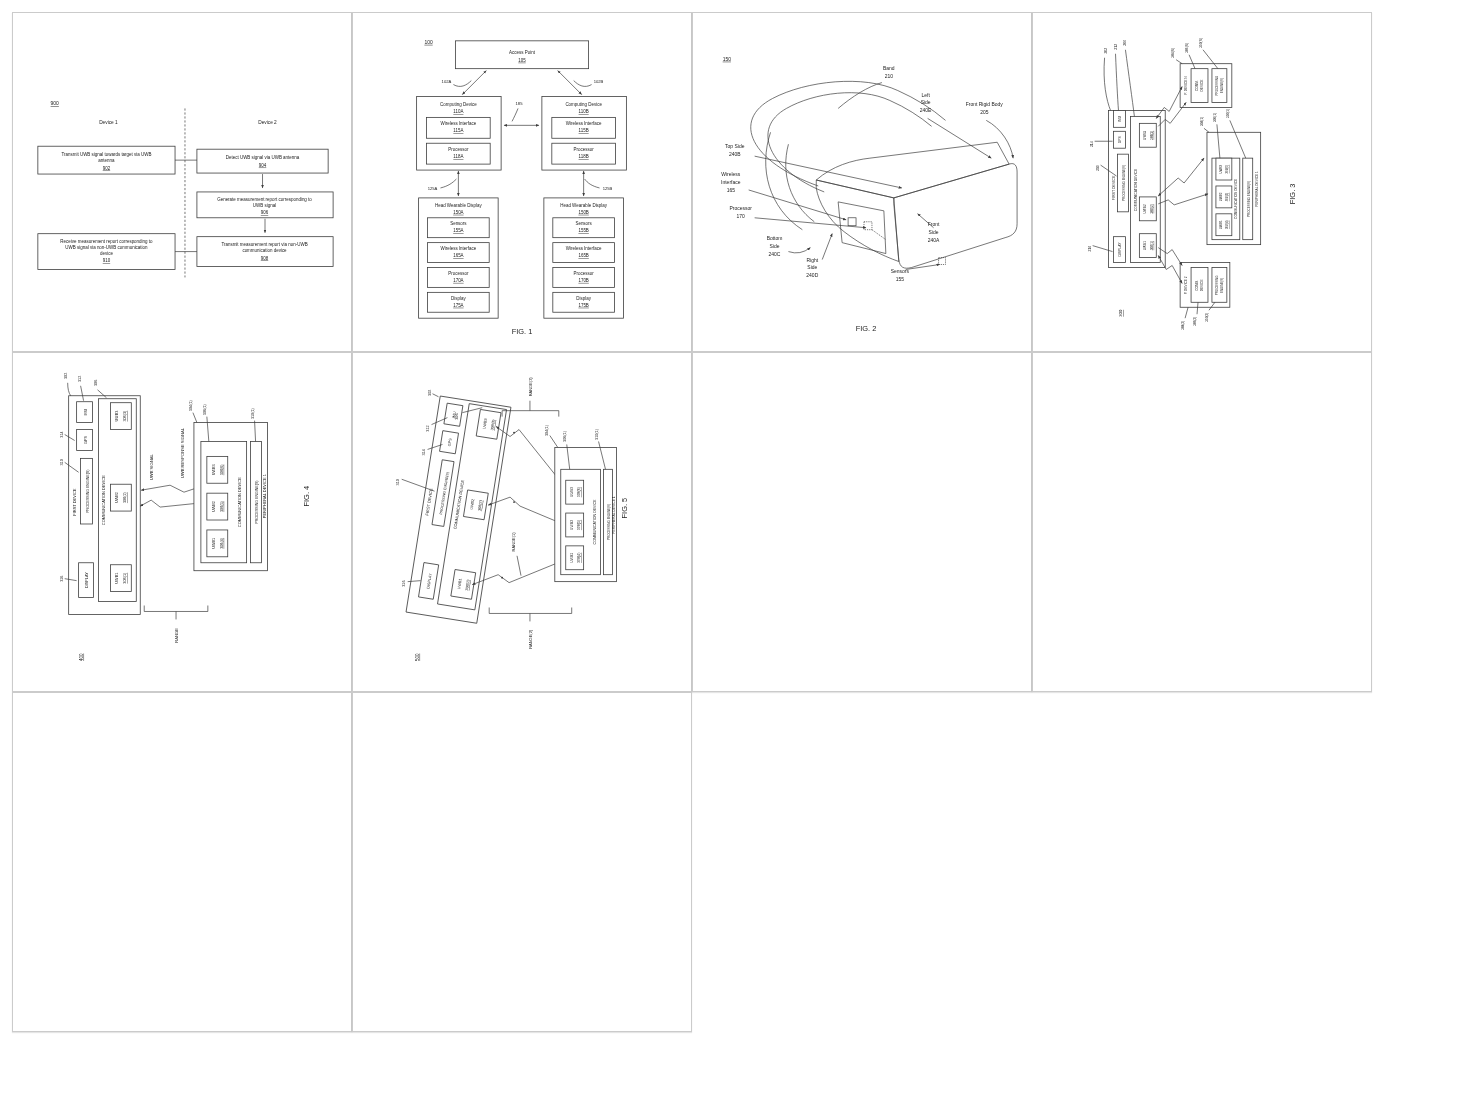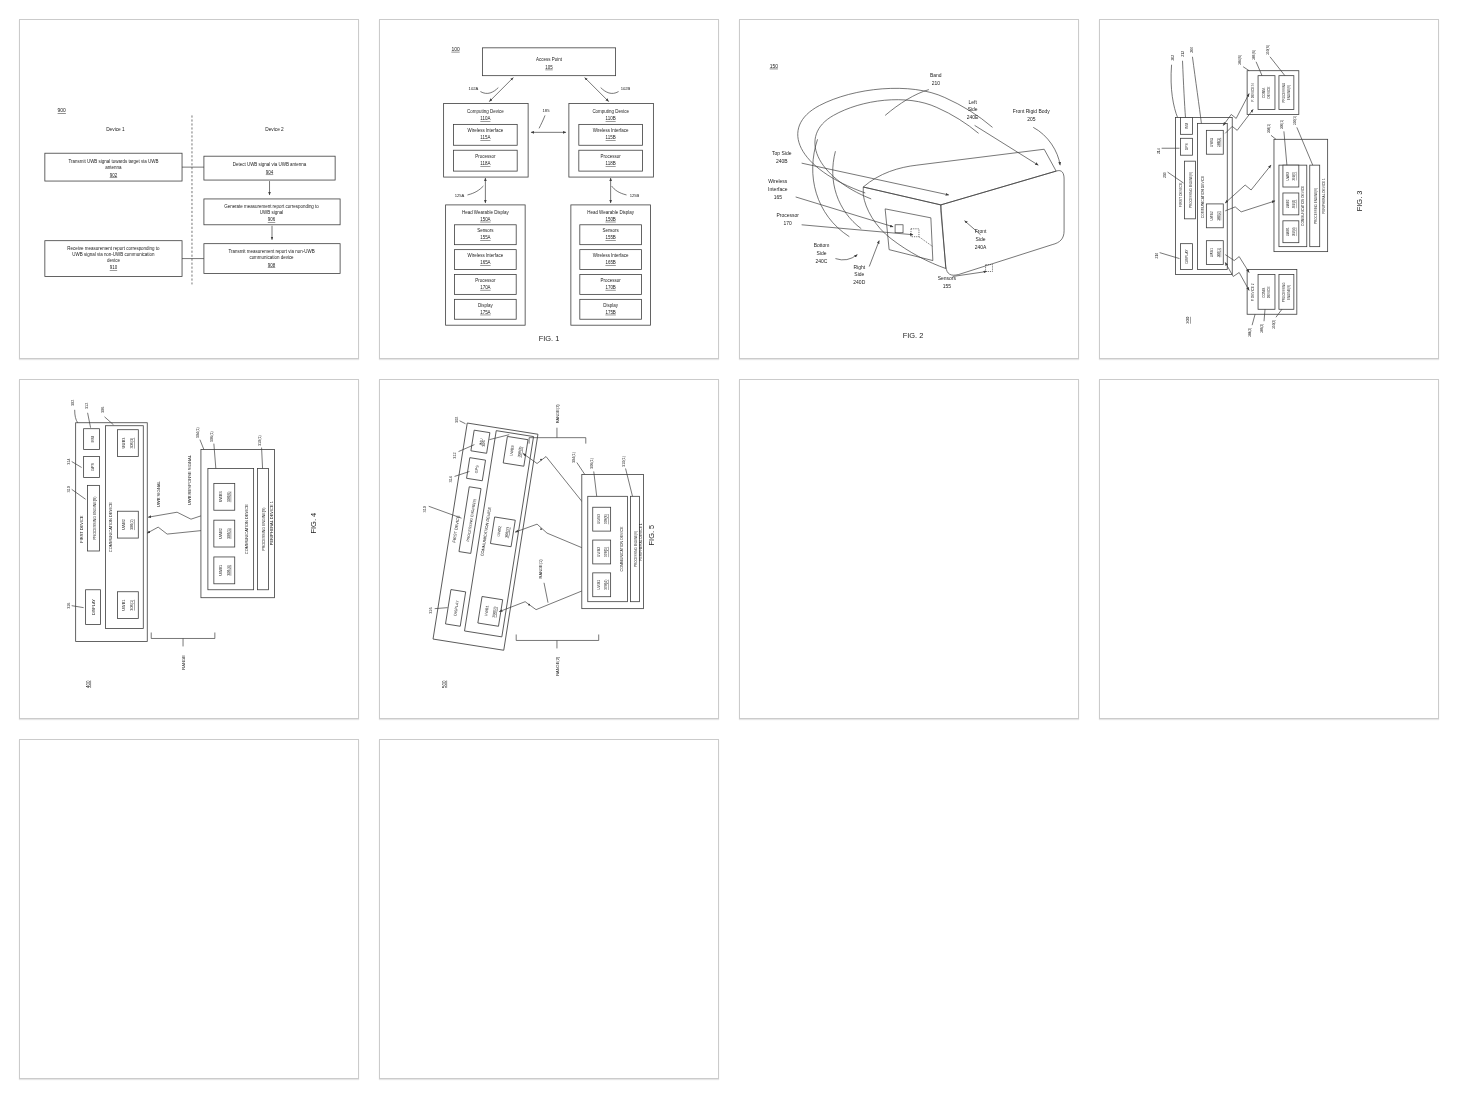--- a/index.html
+++ b/index.html
@@ -1,16 +1,16 @@
 <!DOCTYPE html>
 <html><head>
 <meta charset="utf-8">
 <style>
   html,body{margin:0;padding:0;background:#ffffff;width:1458px;height:1098px;overflow:hidden}
-  .grid{display:grid;grid-template-columns:repeat(4,340px);grid-auto-rows:340px;gap:20px;padding:19px;box-sizing:border-box;width:1153px}
+  .grid{display:grid;grid-template-columns:repeat(4,340px);grid-auto-rows:340px;padding:12px;box-sizing:border-box;width:1153px}
   .page{background:#fff;border:1.5px solid #cbcbcb;box-sizing:border-box;box-shadow:0 1px 1px rgba(0,0,0,.10)}
   .page svg{display:block;width:100%;height:100%}
   .t{font-family:"Liberation Sans","DejaVu Sans",sans-serif;fill:#222;text-anchor:middle}
   .as{text-anchor:start}
   .u{text-decoration:underline}
   .s3{font-size:3px}.s32{font-size:3.2px}.s34{font-size:3.4px}.s36{font-size:3.6px}
   .s38{font-size:3.8px}.s4{font-size:4px}.s42{font-size:4.2px}.s45{font-size:4.5px}
   .s48{font-size:4.8px}.s5{font-size:5px}.cap{font-size:7.5px}
   .bx{fill:#fff;stroke:#3d3d3d;stroke-width:.8}
   .ln{fill:none;stroke:#3d3d3d;stroke-width:.7}

